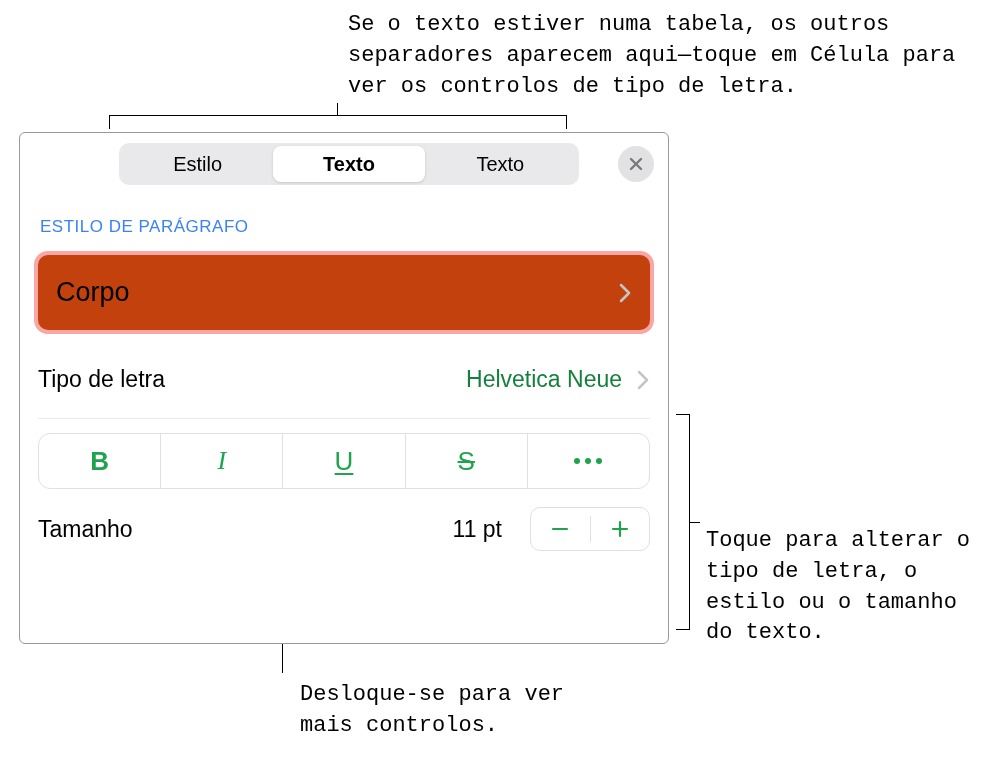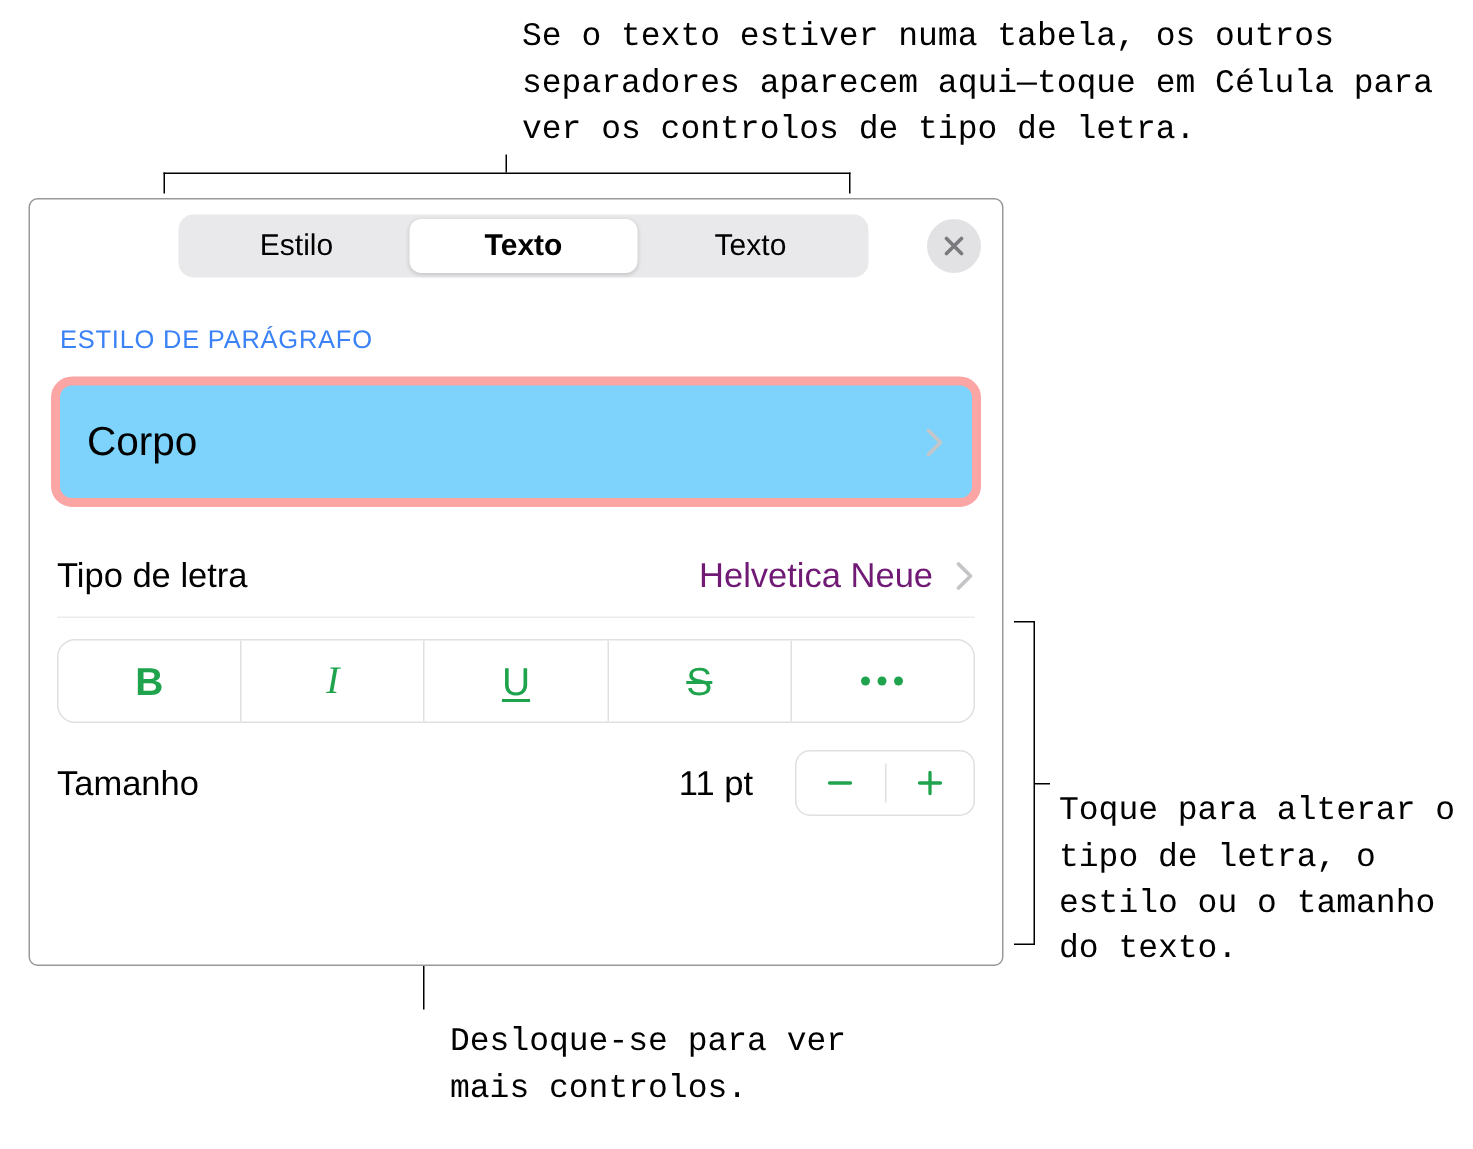--- a/index.html
+++ b/index.html
@@ -143,22 +143,22 @@
     }
     .section-label {
       font-size: 17px;
       letter-spacing: 0.5px;
       color: #3b82f6;
       text-transform: uppercase;
       padding: 22px 20px 8px 20px;
     }
     .row-card {
       margin: 6px 14px 0 14px;
-      background: #7dd3fc;
-      border: 6px solid #fca5a5;
+      background: #c2410c;
+      border: 4px solid #fca5a5;
       border-radius: 14px;
       padding: 22px 18px;
       display: flex;
       align-items: center;
       justify-content: space-between;
       cursor: pointer;
     }
     .row-card-label {
       font-size: 27px;
       color: #000;
@@ -167,30 +167,30 @@
       color: #c5c5c8;
       width: 14px;
       height: 22px;
     }
     .font-row {
       margin: 32px 18px 0 18px;
       display: flex;
       align-items: center;
       justify-content: space-between;
       cursor: pointer;
-      padding-bottom: 14px;
+      padding-bottom: 25px;
       border-bottom: 1px solid #eceaee;
     }
     .font-row-label {
       font-size: 23px;
       color: #000;
     }
     .font-row-value {
       font-size: 23px;
-      color: #701a75;
+      color: #15803d;
       margin-left: auto;
       margin-right: 14px;
     }
     .style-buttons {
       margin: 14px 18px 0 18px;
       display: flex;
       border: 1px solid #e0e0e2;
       border-radius: 12px;
       overflow: hidden;
       height: 56px;

